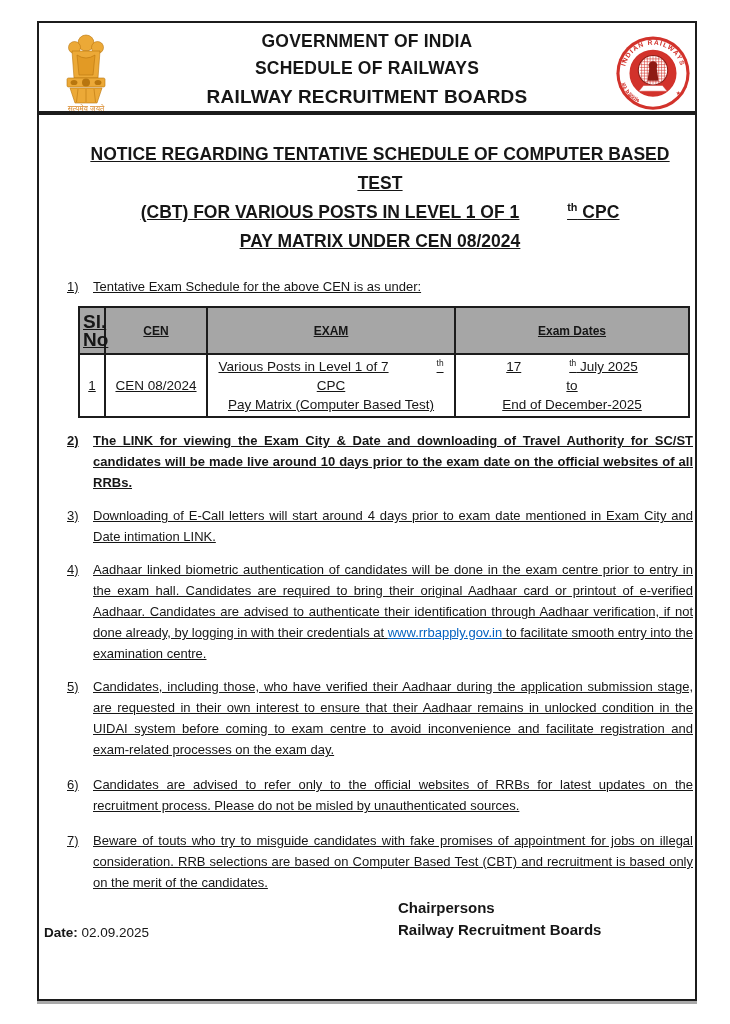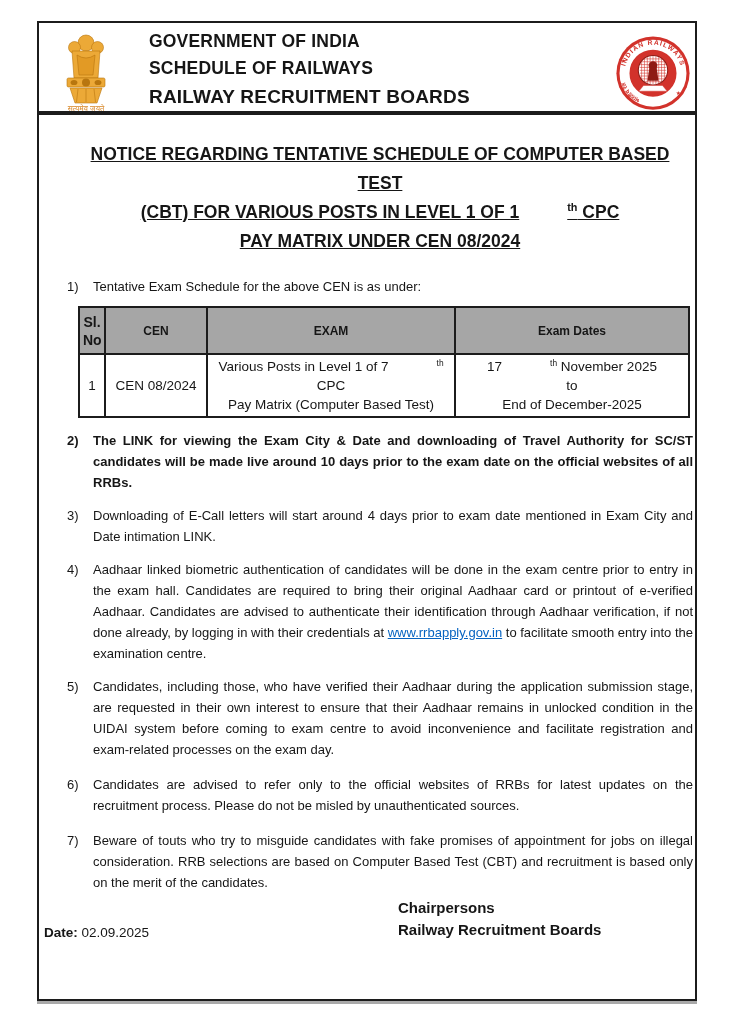--- a/index.html
+++ b/index.html
@@ -5,45 +5,45 @@
   html,body { margin:0; padding:0; background:#ffffff; }
   .page {
     position:relative; width:730px; height:1024px; background:#ffffff;
     font-family:"Liberation Sans","DejaVu Sans",sans-serif; color:#161616; overflow:hidden;
   }
   
   .header-box {
     position:absolute; left:37px; top:21px; width:660px; height:92px;
     border:2px solid var(--border-black); box-sizing:border-box; background:#fff;
   }
-  .header-titles { position:absolute; left:110px; right:110px; top:5px; text-align:left; }
+  .header-titles { position:absolute; left:110px; right:110px; top:5px; text-align:center; }
   .ht1 { font-size:17.5px; font-weight:bold; line-height:27px; letter-spacing:.2px; }
   .ht2 { font-size:19px;  font-weight:bold; line-height:30px; letter-spacing:.2px; }
   .emblem   { position:absolute; left:25px; top:10px; }
   .rail-logo{ position:absolute; right:4px; top:10px; }
   
   .content-box {
     position:absolute; left:37px; top:113px; width:660px; height:888px;
     border:2px solid var(--border-black); box-sizing:border-box; background:#fff;
-    padding:0 2px 0 28px; box-shadow:0 3px 0 #a9a9a9;
+    padding:0 2px 0 28px; box-shadow:0 3px 0 #a9a9a9;text-decoration:underline;
   }
   .notice-title { margin-top:25px; text-align:center; font-weight:bold; font-size:17.5px; line-height:29px; }
   .notice-title .u { text-decoration:underline; }
   sup { font-size:62%; vertical-align:super; line-height:0;margin-left:48px; }
   
   .item { display:flex; font-size:13px; line-height:21px; }
   .item .num  { flex:0 0 26px; width:26px; }
   .item .itext{ flex:1; text-align:justify; }
   .item.bold { font-weight:bold; }
   .mt20{margin-top:20px}.mt12{margin-top:12px}.mt14{margin-top:14px}
   
   table.sched { border-collapse:collapse; table-layout:fixed; width:610px; margin:9px 0 0 11px; }
   table.sched th, table.sched td { border:2px solid var(--border-black); text-align:center; vertical-align:middle; padding:2px 3px; }
   table.sched th { background:var(--table-header-bg); font-weight:bold; font-size:12px; line-height:18px; height:41px; }
-  table.sched th.c1 { white-space:pre-line; font-size:14px; }
+  table.sched th.c1 { white-space:pre-line; font-size:19px; }
   table.sched td { font-size:13.5px; line-height:19px; height:48px; }
   .link { color:var(--link-blue); text-decoration:underline; cursor:pointer; }
   
   .footer { position:absolute; left:2px; right:2px; bottom:58px; height:44px; font-size:13.5px; }
   .date  { position:absolute; left:3px; bottom:1px; }
   .date .lbl { font-weight:bold; }
   .sig { position:absolute; left:357px; bottom:0; width:286px; text-align:left; font-weight:bold; font-size:15px; line-height:22px; }
 </style>
 </head>
 <body>
@@ -142,21 +142,21 @@
       </thead>
       <tbody>
         <tr>
           <td>1</td>
           <td>CEN 08/2024</td>
           <td>
             <div><span>Various Posts in Level 1 of 7</span><sup>th</sup><span> CPC</span></div>
             <div>Pay Matrix (Computer Based Test)</div>
           </td>
           <td>
-            <div><span>17</span><sup>th</sup><span> November 2025</span></div>
+            <div><span>17</span><sup>th</sup><span> July 2025</span></div>
             <div>to</div>
             <div>End of December-2025</div>
           </td>
         </tr>
       </tbody>
     </table>
 
     <div class="item bold mt12">
       <span class="num">2)</span>
       <div class="itext">The LINK for viewing the Exam City &amp; Date and downloading of Travel Authority for SC/ST candidates will be made live around 10 days prior to the exam date on the official websites of all  RRBs.</div>

